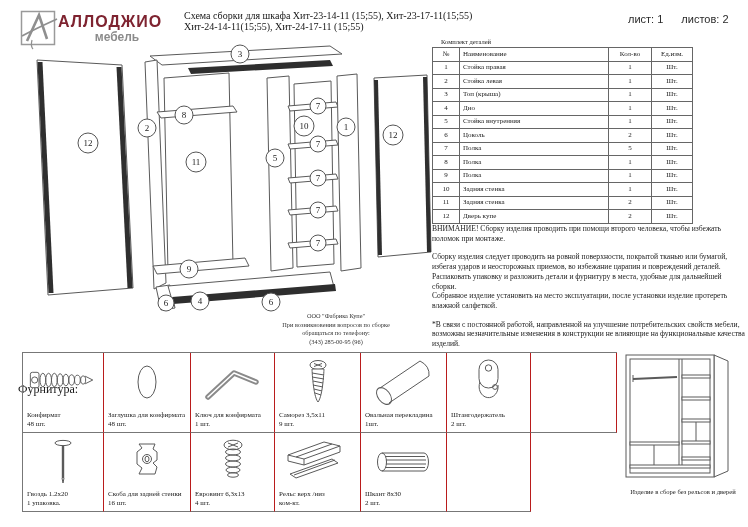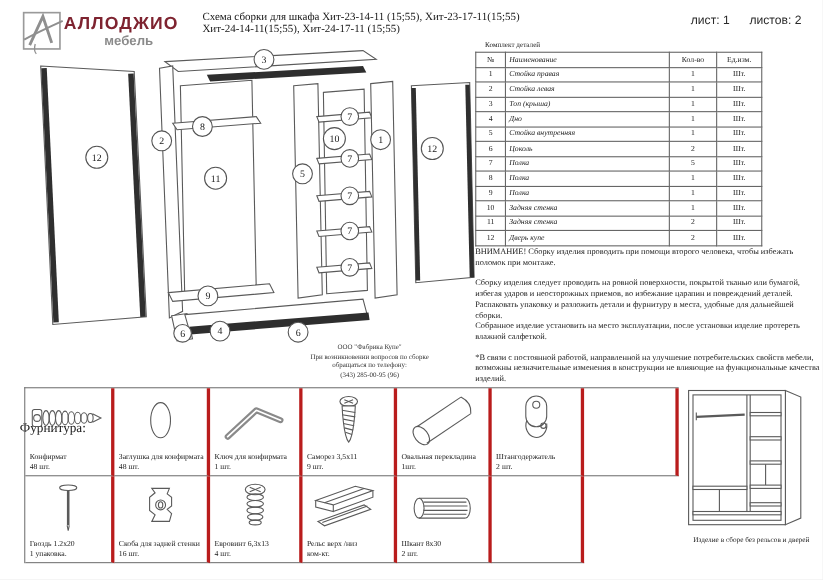--- a/index.html
+++ b/index.html
@@ -16,36 +16,36 @@
   .sheet-info{font-family:"Liberation Sans",sans-serif;font-size:11px;color:#2a2a2a;
               display:flex;gap:18px;}
 
   
   .tbl-caption{font-size:6.5px;color:#222;}
   table.parts{border-collapse:collapse;}
   table.parts th, table.parts td{border:1px solid #666;font-size:7px;line-height:1;
       padding:1px 3px;height:10.5px;font-weight:normal;color:#222;}
   table.parts th{text-align:left;}
   .c-num{width:20px;text-align:center;}
-  .c-name{width:142px;text-align:left;font-style:italic;}
+  .c-name{width:142px;text-align:left;}
   .c-qty{width:36px;text-align:center;font-family:Liberation Serif, serif;}
   .c-unit{width:34px;text-align:center;}
   table.parts th.c-num, table.parts th.c-qty, table.parts th.c-unit{text-align:center;}
 
   
   .notes{width:315px;font-size:7.6px;line-height:1.28;color:#222;}
   .notes .gap{height:9px;}
 
   .factory{width:140px;text-align:center;font-size:6.3px;line-height:1.35;color:#333;}
 
   
   .hw-title{font-size:12px;color:#161616;margin-top:48px;}
   .hw-grid{display:grid;grid-template-columns:81px 87px 84px 86px 86px 84px 86px;
            grid-template-rows:80px 79px;border-top:1px solid #777;border-left:1px solid #777;}
-  .hw-cell{position:relative;border-right:3px solid #b91c1c;border-bottom:1px solid #777;}
+  .hw-cell{position:relative;border-right:1px solid #b91c1c;border-bottom:1px solid #777;}
   .hw-ico{position:absolute;top:3px;left:0;right:0;display:flex;justify-content:center;}
   .hw-label{position:absolute;left:4px;right:2px;bottom:3px;font-size:7px;line-height:1.3;color:#222;}
 
   .assembled-caption{width:134px;text-align:center;font-size:6.6px;color:#222;}
 
   svg{display:block;}
   .ln{stroke:#5a5a5a;fill:none;stroke-width:1;}
   .face{stroke:#5a5a5a;fill:#ffffff;stroke-width:1;}
   .dark{fill:#2e2e2e;stroke:none;}
   .callout{fill:#ffffff;stroke:#555;stroke-width:1;}

